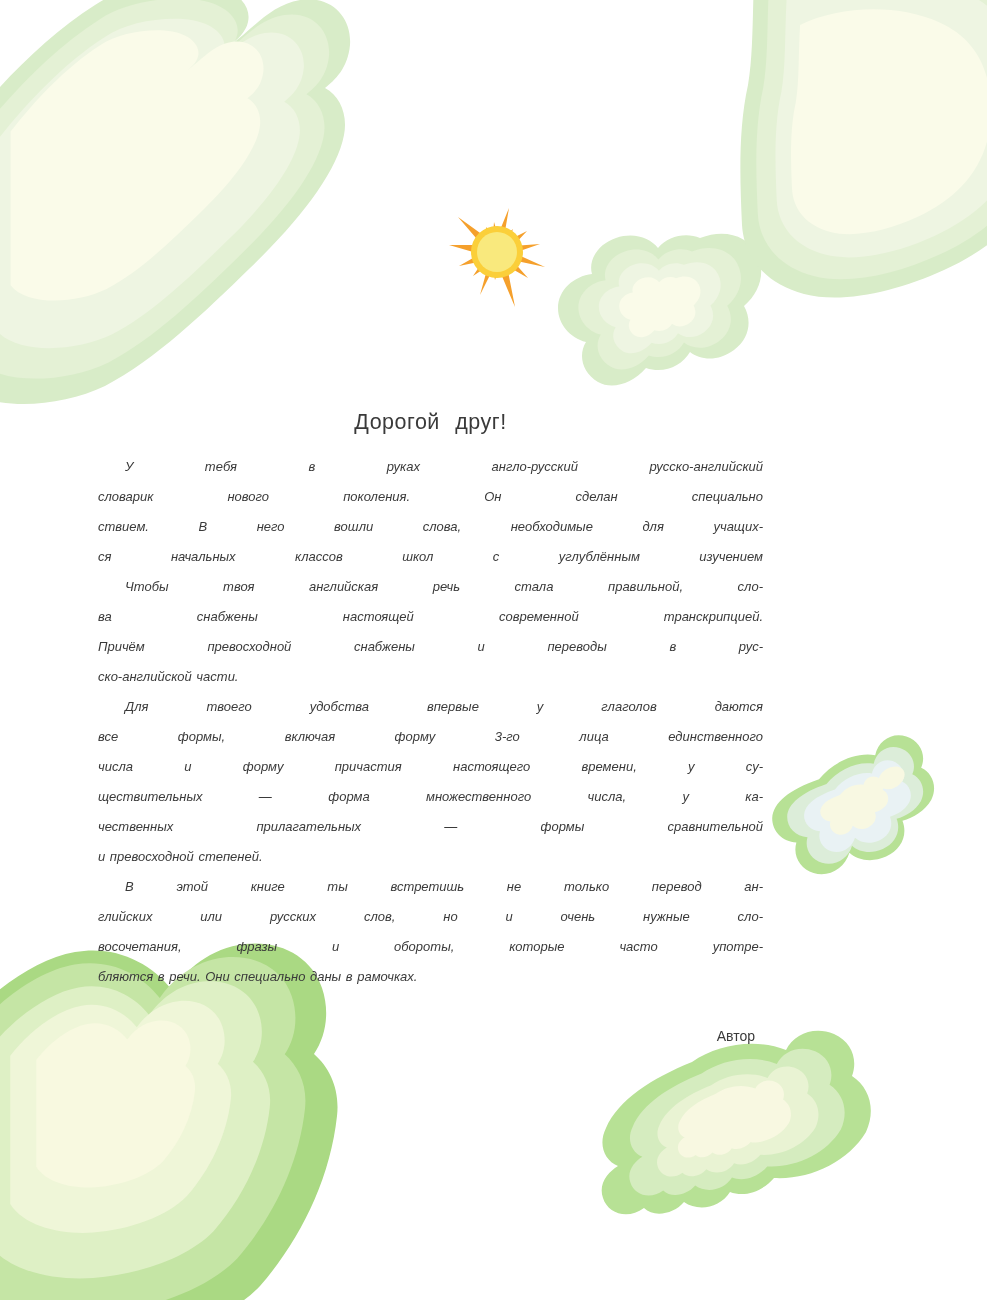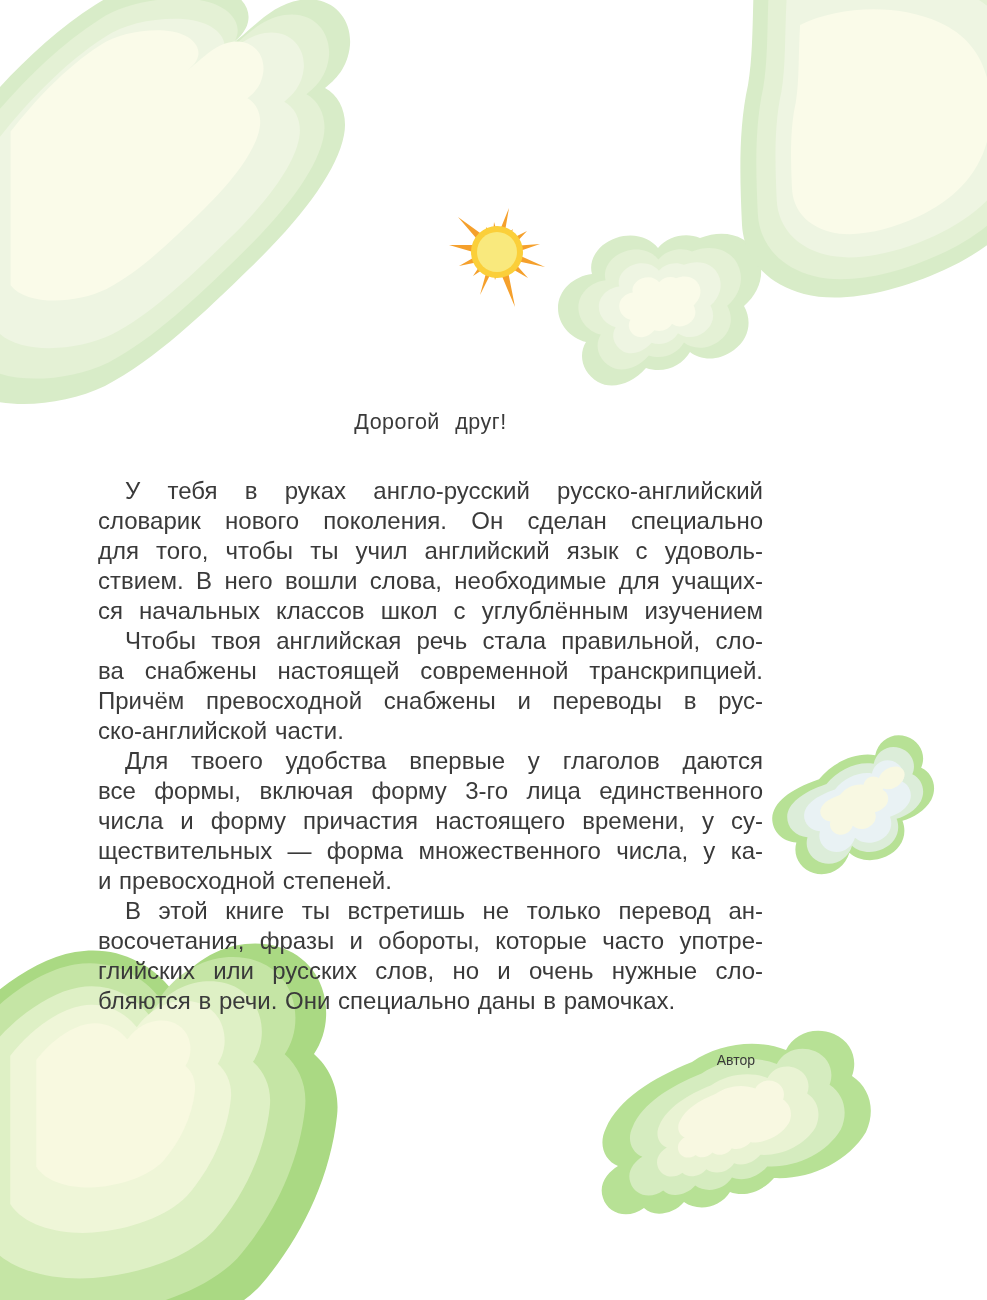--- a/index.html
+++ b/index.html
@@ -9,26 +9,27 @@
   }
   .page { position:absolute; inset:0; overflow:hidden; }
   svg.decor { position:absolute; left:0; top:0; }
   svg.sun { position:absolute; left:447px; top:200px; }
   .text-col {
     position:absolute; left:98px; top:410px; width:665px;
     color:var(--ink); z-index:2;
   }
   .title {
     font-size:21.5px; line-height:24px; text-align:center;
-    letter-spacing:0.5px; word-spacing:9px; margin-bottom:42px;
+    letter-spacing:0.5px; word-spacing:9px; margin-bottom:18px;
   }
   .line {
-    font-size:24px; line-height:30px;
+    font-size:13px; line-height:30px;
     text-align:justify; text-align-last:justify;
     word-spacing:1px;
+    font-style:italic;
   }
   .line.first { text-indent:27px; }
   .line.last  { text-align-last:left; }
   .signature {
     margin-top:32px; padding-right:8px; text-align:right;
     font-size:14px; line-height:24px;
   }
 </style>
 </head>
 <body>
@@ -92,40 +93,40 @@
     <circle cx="50" cy="52" r="26" fill="var(--ring)"></circle>
     <circle cx="50" cy="52" r="20" fill="var(--core)"></circle>
   </svg>
 
   <div class="text-col">
     <div class="title">Дорогой друг!</div>
     <div>
         <div>
           <div class="line first">У тебя в руках англо-русский русско-английский</div>
           <div class="line">словарик нового поколения. Он сделан специально</div>
-          <div class="line">для того, чтобы ты учил английский язык с удоволь-</div>
           <div class="line">ствием. В него вошли слова, необходимые для учащих-</div>
           <div class="line">ся начальных классов школ с углублённым изучением</div>
         </div>
         <div>
           <div class="line first">Чтобы твоя английская речь стала правильной, сло-</div>
           <div class="line">ва снабжены настоящей современной транскрипцией.</div>
           <div class="line">Причём превосходной снабжены и переводы в рус-</div>
           <div class="line last">ско-английской части.</div>
         </div>
         <div>
           <div class="line first">Для твоего удобства впервые у глаголов даются</div>
           <div class="line">все формы, включая форму 3-го лица единственного</div>
           <div class="line">числа и форму причастия настоящего времени, у су-</div>
           <div class="line">ществительных — форма множественного числа, у ка-</div>
+          <div class="line">чественных прилагательных — формы сравнительной</div>
           <div class="line last">и превосходной степеней.</div>
         </div>
         <div>
           <div class="line first">В этой книге ты встретишь не только перевод ан-</div>
+          <div class="line">глийских или русских слов, но и очень нужные сло-</div>
           <div class="line">восочетания, фразы и обороты, которые часто употре-</div>
-          <div class="line">глийских или русских слов, но и очень нужные сло-</div>
           <div class="line last">бляются в речи. Они специально даны в рамочках.</div>
         </div>
       </div>
     <div class="signature">Автор</div>
   </div>
 
 </div>
 
 </body></html>

